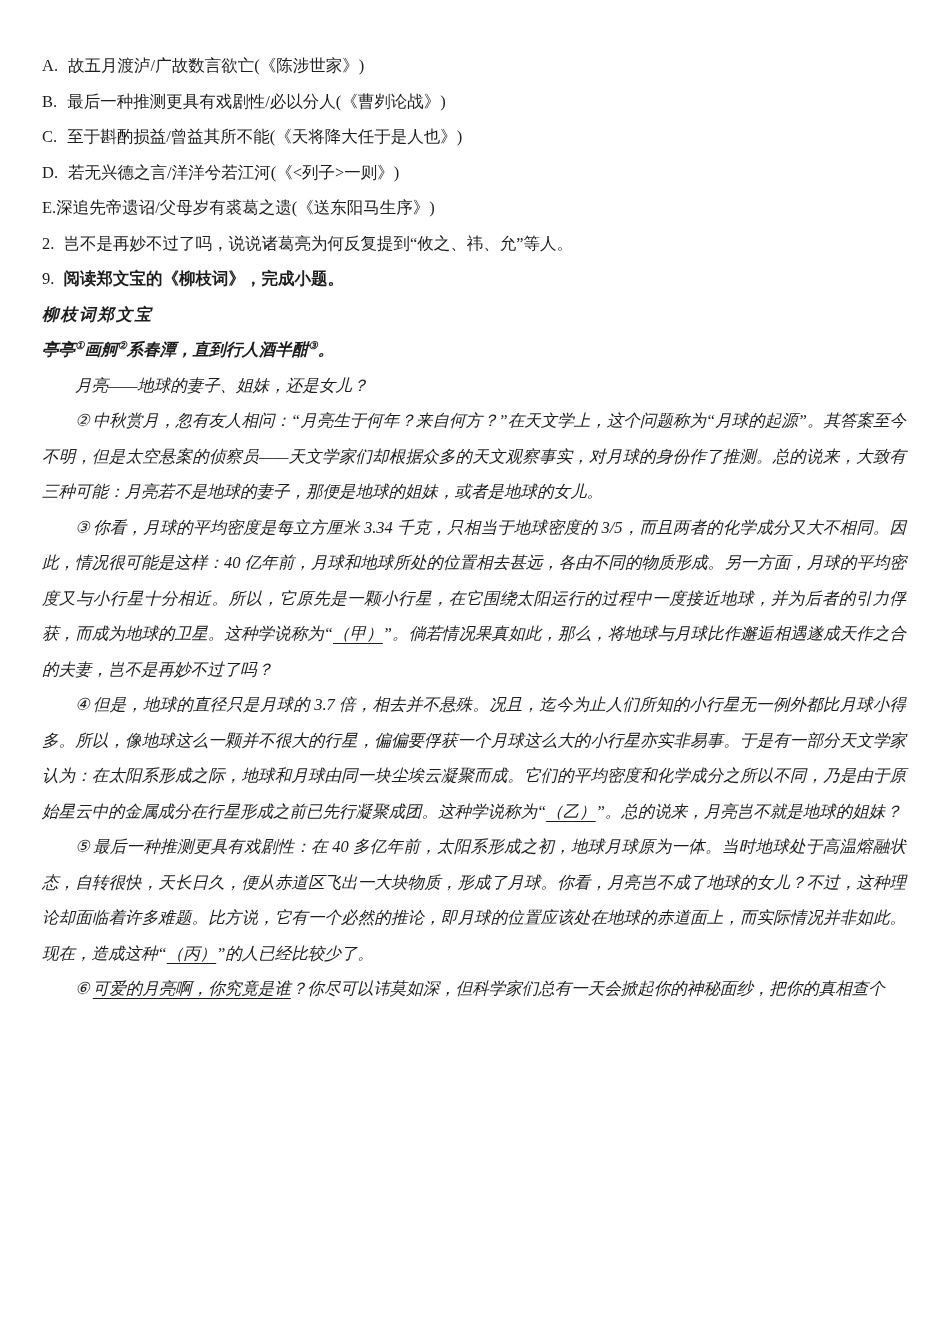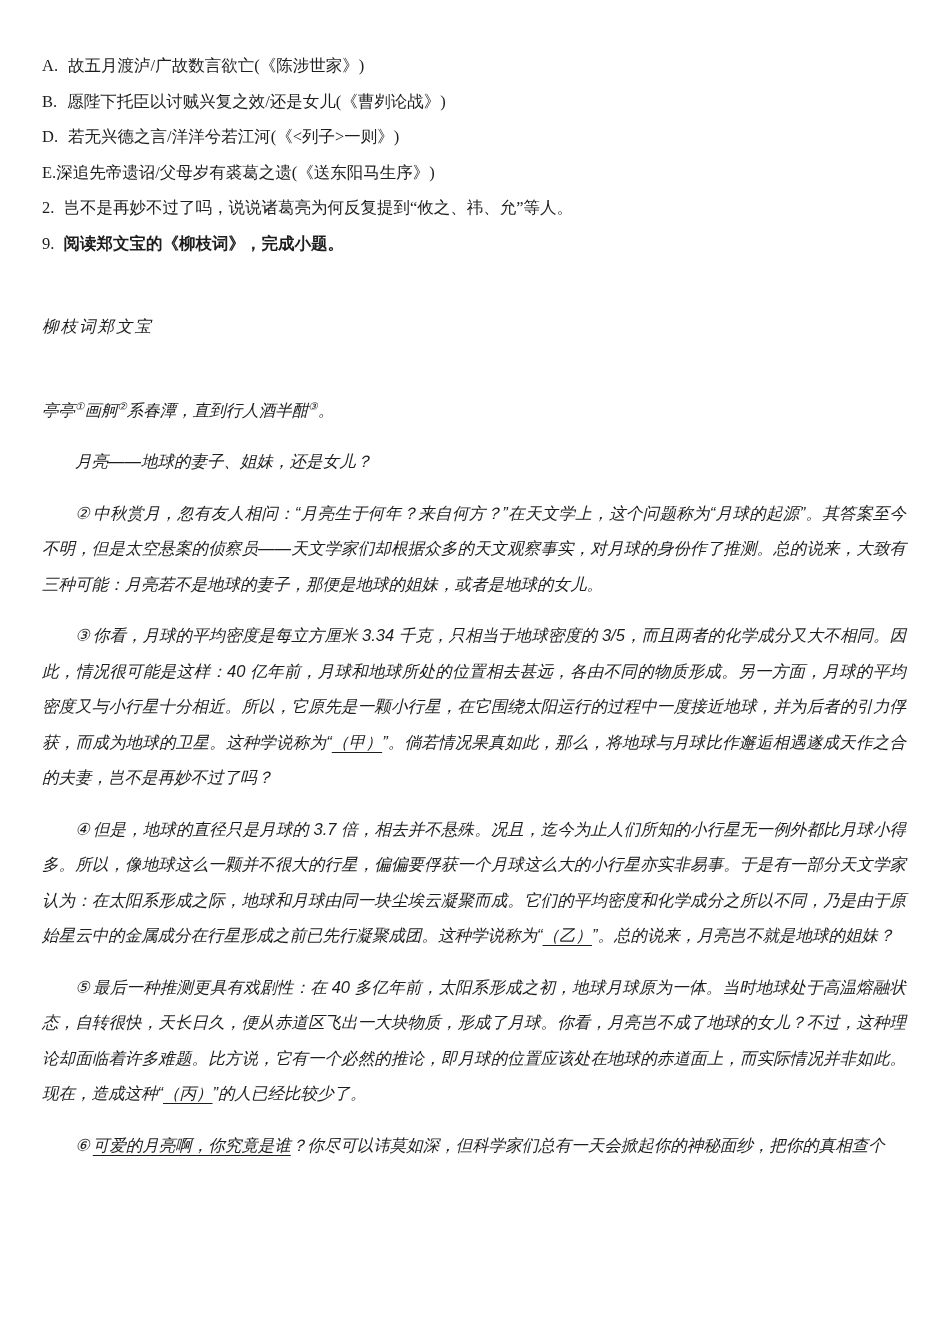--- a/index.html
+++ b/index.html
@@ -1,42 +1,43 @@
 <!DOCTYPE html>
 <html><head>
 <meta charset="utf-8">
 <style>
   html,body{margin:0;padding:0;background:#ffffff;}
   body{width:950px;height:1344px;overflow:hidden;color:#1d1d1d;}
   .page{padding:48px 44px 0 42px;}
   .line,.para{font-size:16.5px;line-height:35.5px;margin:0;}
   .songti{font-family:"Liberation Serif","DejaVu Serif",serif;}
   .heiti-b{font-family:"Liberation Sans","DejaVu Sans",sans-serif;font-weight:700;}
-  .kaiti{font-family:Liberation Sans, sans-serif;font-style:italic;margin-top:16px;}
-  .kaiti-b{font-family:"DejaVu Serif","Liberation Serif",serif;font-style:italic;font-weight:400;margin-top:48px;}
+  .kaiti{font-family:Liberation Serif, serif;font-style:italic;}
+  .kaiti-b{font-family:"DejaVu Serif","Liberation Serif",serif;font-style:italic;font-weight:700;}
   .para{text-align:justify;text-indent:2em;}
   .noindent{text-indent:0;}
   .opt-label{margin-right:10px;}
   .tight .opt-label{margin-right:0;}
   .num{margin-right:9px;}
   .marker{margin-right:3px;}
   sup{font-size:10.5px;line-height:0;vertical-align:super;}
   .u{text-decoration:underline;text-underline-offset:4px;}
   .poem-title{letter-spacing:2px;}
   .blank{letter-spacing:0;}
 </style>
 </head>
 <body>
 
 <div class="page">
 
   <div class="line songti"><span class="opt-label">A.</span><span>故五月渡泸/广故数言欲亡(《陈涉世家》)</span></div>
 
-  <div class="line songti"><span class="opt-label">B.</span><span>愿陛下托臣以讨贼兴复之效/还是女儿(《曹刿论战》)</span></div>
+  <div class="line songti"><span class="opt-label">B.</span><span>最后一种推测更具有戏剧性/必以分人(《曹刿论战》)</span></div>
 
+  <div class="line songti"><span class="opt-label">C.</span><span>至于斟酌损益/曾益其所不能(《天将降大任于是人也》)</span></div>
 
   <div class="line songti"><span class="opt-label">D.</span><span>若无兴德之言/洋洋兮若江河(《&lt;列子&gt;一则》)</span></div>
 
   <div class="line songti tight"><span class="opt-label">E.</span><span>深追先帝遗诏/父母岁有裘葛之遗(《送东阳马生序》)</span></div>
 
   <div class="line songti"><span class="num">2.</span><span>岂不是再妙不过了吗，说说诸葛亮为何反复提到“攸之、祎、允”等人。</span></div>
 
   <div class="line"><span class="num songti">9.</span><span class="heiti-b">阅读郑文宝的《柳枝词》，完成小题。</span></div>
 
   <div class="line kaiti-b poem-title">柳枝词郑文宝</div>

